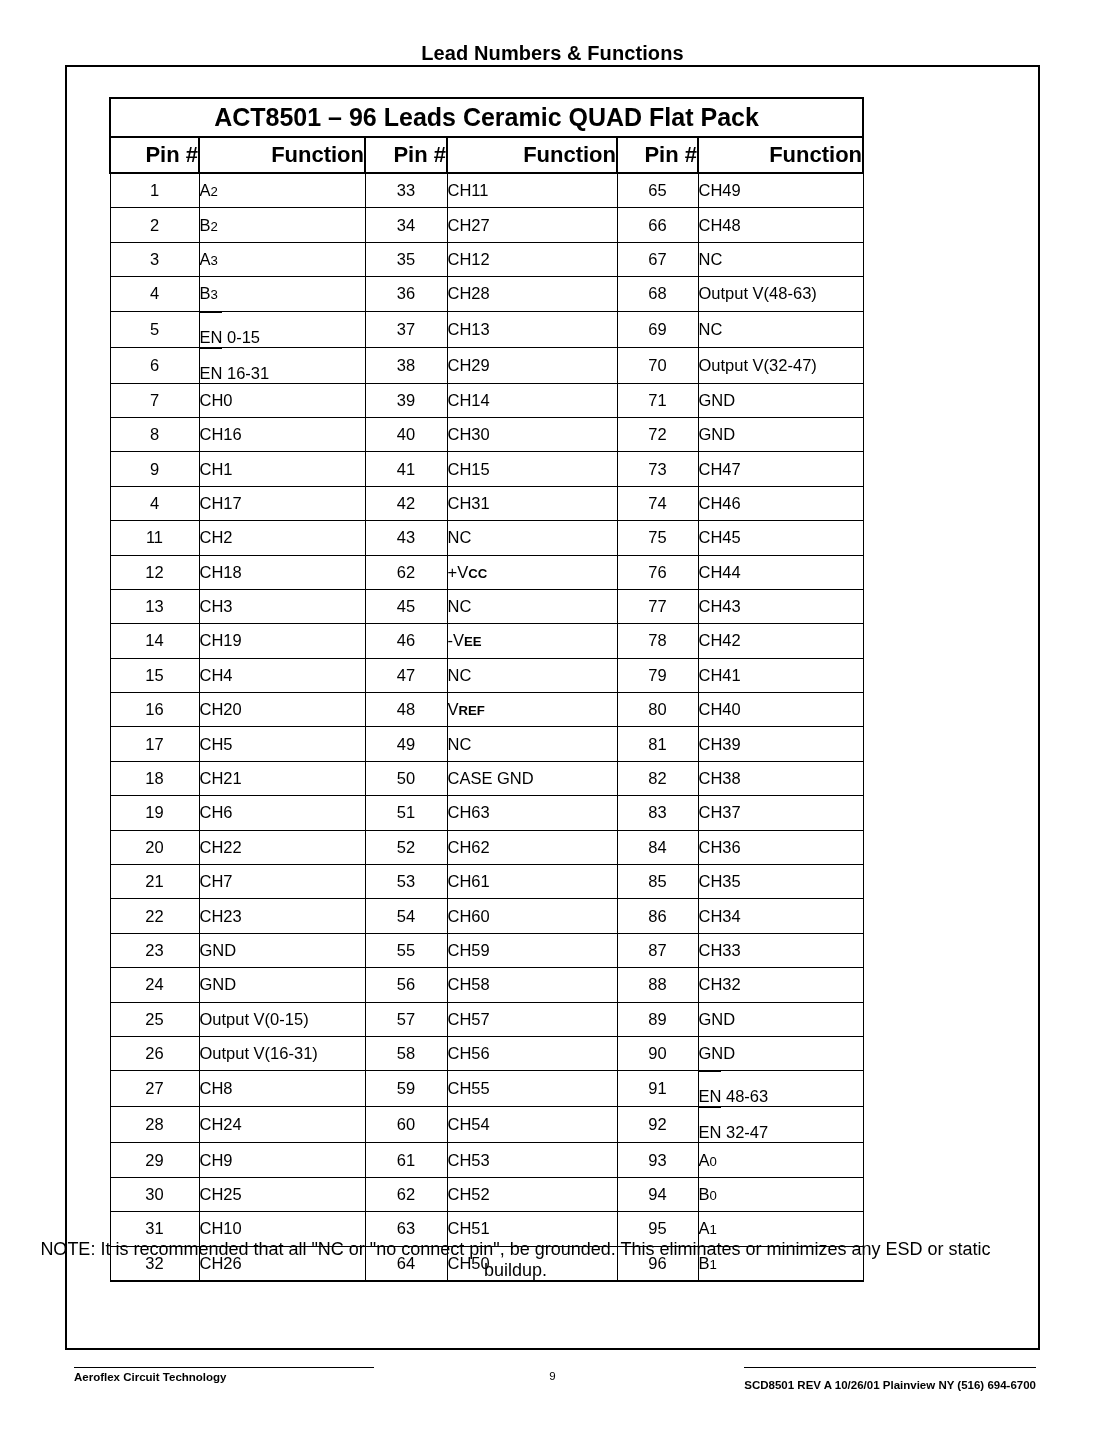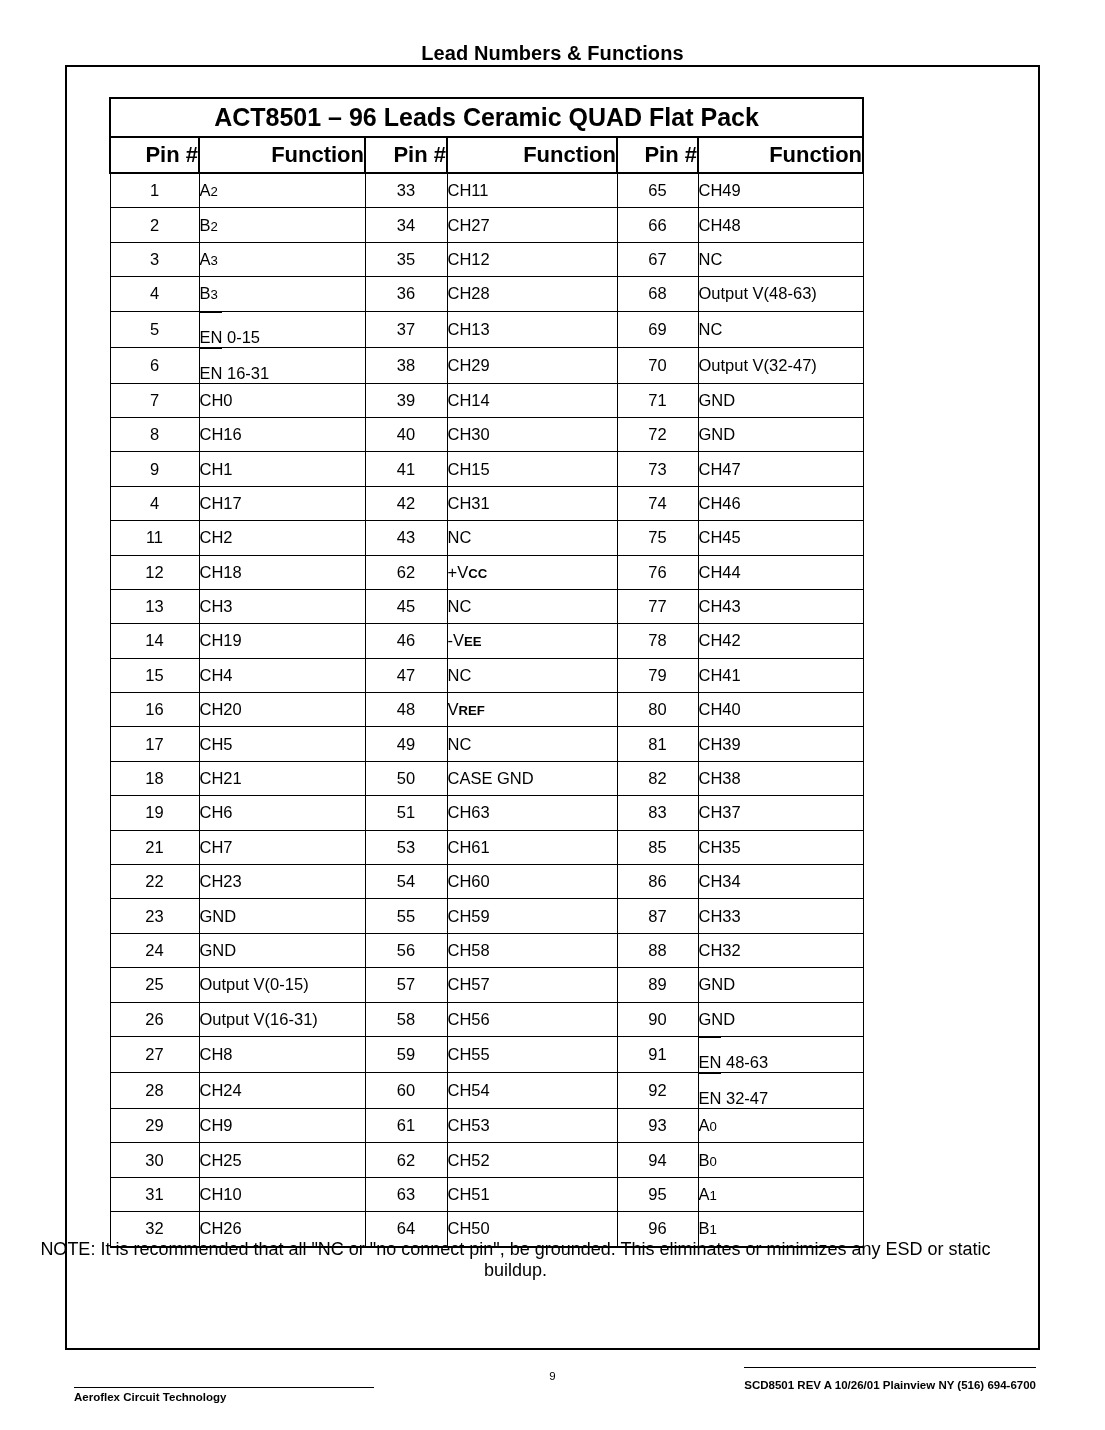--- a/index.html
+++ b/index.html
@@ -136,21 +136,20 @@
     font-size: 11.5px;
     font-weight: bold;
   }
   #footer-left {
     position: absolute;
     left: 9px;
     top: 7px;
     width: 300px;
     border-top: 1.6px solid #000000;
     padding-top: 3px;
-    margin-top: 20px;
   }
   #footer-center {
     position: absolute;
     left: 0;
     top: 10px;
     width: 975px;
     text-align: center;
     font-weight: normal;
   }
   #footer-right {
@@ -338,20 +337,28 @@
       </tr>
       <tr>
         <td class="pin-cell">19</td>
         <td class="fn-cell">CH6</td>
         <td class="pin-cell">51</td>
         <td class="fn-cell">CH63</td>
         <td class="pin-cell">83</td>
         <td class="fn-cell">CH37</td>
       </tr>
       <tr>
+        <td class="pin-cell">20</td>
+        <td class="fn-cell">CH22</td>
+        <td class="pin-cell">52</td>
+        <td class="fn-cell">CH62</td>
+        <td class="pin-cell">84</td>
+        <td class="fn-cell">CH36</td>
+      </tr>
+      <tr>
         <td class="pin-cell">21</td>
         <td class="fn-cell">CH7</td>
         <td class="pin-cell">53</td>
         <td class="fn-cell">CH61</td>
         <td class="pin-cell">85</td>
         <td class="fn-cell">CH35</td>
       </tr>
       <tr>
         <td class="pin-cell">22</td>
         <td class="fn-cell">CH23</td>

